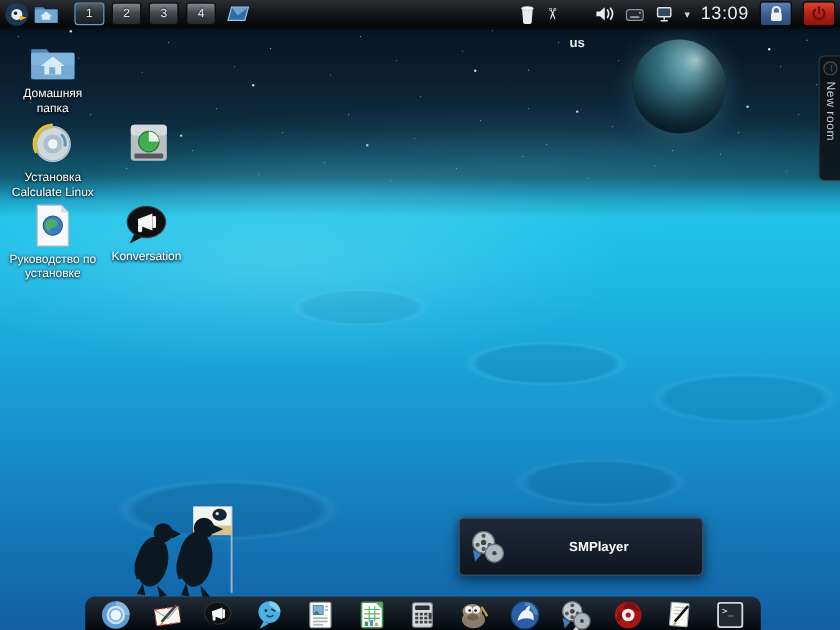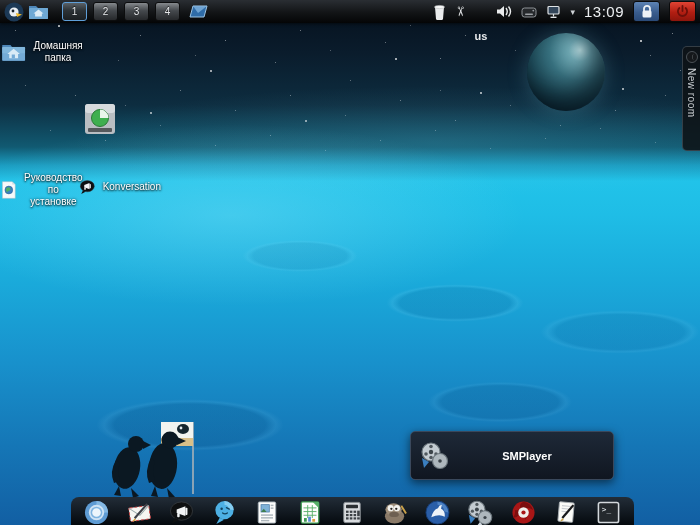--- a/index.html
+++ b/index.html
@@ -48,33 +48,33 @@
   .ws.active{border:1px solid #5f9fd8;background:linear-gradient(#5a6167,#2c3236 45%,#1b1f22);}
   .tray{margin-left:auto;display:flex;align-items:center;gap:9px;color:#e8eaec;}
   .kbd{font-size:11px;font-weight:bold;color:#e8eaec;margin-top:48px;}
   .scissors{font-size:13px;color:#e8eaec;display:inline-block;transform:rotate(90deg);}
   .arrow{font-size:9px;color:#cfd3d6;}
   .clock{font-size:15px;color:#eceff1;letter-spacing:.5px;}
   .sqbtn{width:25px;height:19px;border-radius:3px;border:1px solid #0a0b0c;display:flex;align-items:center;justify-content:center;}
   .lockbtn{background:linear-gradient(#5d83b4,#3a5d8e 55%,#2a4a78);}
   .powerbtn{background:linear-gradient(#e04434,#b21e12 55%,#8e150c);}
   
-  .dicon{position:absolute;width:86px;display:flex;flex-direction:row;align-items:center;gap:3px;cursor:pointer;}
+  .dicon{position:absolute;width:86px;display:flex;flex-direction:column;align-items:center;gap:3px;cursor:pointer;}
   .dicon .lbl{font-size:10px;color:#fff;text-align:center;line-height:1.2;padding:1px 3px;max-width:84px;
     text-shadow:0 1px 2px rgba(0,0,0,.9),0 0 3px rgba(0,0,0,.65);border:1px solid transparent;}
   .dicon.selected .lbl{background:rgba(88,140,180,.45);border:1px solid rgba(175,215,240,.75);border-radius:2px;}
   
   .side-tab{position:absolute;right:0;top:46px;width:17px;height:99px;background:rgba(14,18,22,.88);
     border:1px solid rgba(75,85,95,.65);border-right:none;border-radius:5px 0 0 5px;
     display:flex;flex-direction:column;align-items:center;padding-top:4px;gap:5px;cursor:pointer;z-index:20;}
   .side-tab .vtxt{writing-mode:vertical-rl;font-size:10px;color:#c9cdd1;letter-spacing:.5px;}
   
   .tooltip{position:absolute;left:382px;top:431px;width:184px;height:47px;z-index:25;
     background:linear-gradient(#1e2938,#101620);border:1px solid #3a485c;border-radius:5px;
-    display:flex;align-items:center;padding:0 9px;box-shadow:0 3px 10px rgba(0,0,0,.55);margin-left:28px;}
+    display:flex;align-items:center;padding:0 9px;box-shadow:0 3px 10px rgba(0,0,0,.55);}
   .tooltip .txt{flex:1;text-align:center;color:#fff;}
   .tooltip .t1{font-size:11px;font-weight:bold;}
   .tooltip .t2{font-size:11px;color:#e3e8ee;}
   
   .dock{position:absolute;left:71px;top:497px;width:563px;height:28px;z-index:22;
     background:linear-gradient(rgba(36,40,46,.92),rgba(3,5,7,.96));border-radius:8px 8px 0 0;
     display:flex;align-items:center;justify-content:space-between;padding:2px 12px 0 12px;box-sizing:border-box;}
   .dtile{position:relative;width:27px;height:26px;display:flex;align-items:flex-end;justify-content:center;cursor:pointer;}
   .dtile svg{display:block;}
   .dtile.hovered svg{margin-bottom:-3px;}
@@ -182,20 +182,31 @@
     <svg width="40" height="32" viewBox="0 0 40 32">
       <path d="M2,5 h13 l3,4 h20 v21 h-36 z" fill="#4d86b8"></path>
       <rect x="2" y="8" width="36" height="22" rx="2" fill="#74abd6"></rect>
       <rect x="2" y="8" width="36" height="10" fill="#86bade" opacity=".7"></rect>
       <path d="M20,11 l10,8 h-3 v7 h-14 v-7 h-3 z" fill="#d9ebf6"></path>
       <rect x="17" y="20" width="5" height="6" fill="#74abd6"></rect>
     </svg>
     <span class="lbl">Домашняя папка</span>
   </div>
 
+  <div class="dicon" style="left:1px;top:102px">
+    <svg width="38" height="36" viewBox="0 0 38 36">
+      <circle cx="19" cy="18" r="15" fill="#cfd8dd"></circle>
+      <path d="M19,3 a15,15 0 0 0 -13,22" stroke="#f0c020" stroke-width="4" fill="none"></path>
+      <circle cx="19" cy="18" r="14" fill="none" stroke="#9fb4c0" stroke-width="1"></circle>
+      <circle cx="19" cy="18" r="8" fill="#aebfca"></circle>
+      <circle cx="19" cy="18" r="4" fill="#f2f6f8"></circle>
+      <path d="M26,10 a10,10 0 0 1 3,10" stroke="#5a92c0" stroke-width="2.5" fill="none"></path>
+    </svg>
+    <span class="lbl">Установка Calculate Linux</span>
+  </div>
 
   <div class="dicon selected" style="left:81px;top:102px">
     <svg width="38" height="36" viewBox="0 0 38 36">
       <rect x="4" y="2" width="30" height="30" rx="3" fill="#b9bec2"></rect>
       <rect x="4" y="2" width="30" height="9" rx="3" fill="#d6dadd"></rect>
       <rect x="7" y="26" width="24" height="4" rx="1" fill="#55595c"></rect>
       <circle cx="19" cy="16" r="8.5" fill="#3faf4f" stroke="#2a7a37" stroke-width="1"></circle>
       <path d="M19,16 L19,7.5 A8.5,8.5 0 0 1 27.5,16 Z" fill="#e9f5ea"></path>
     </svg>
   </div>

